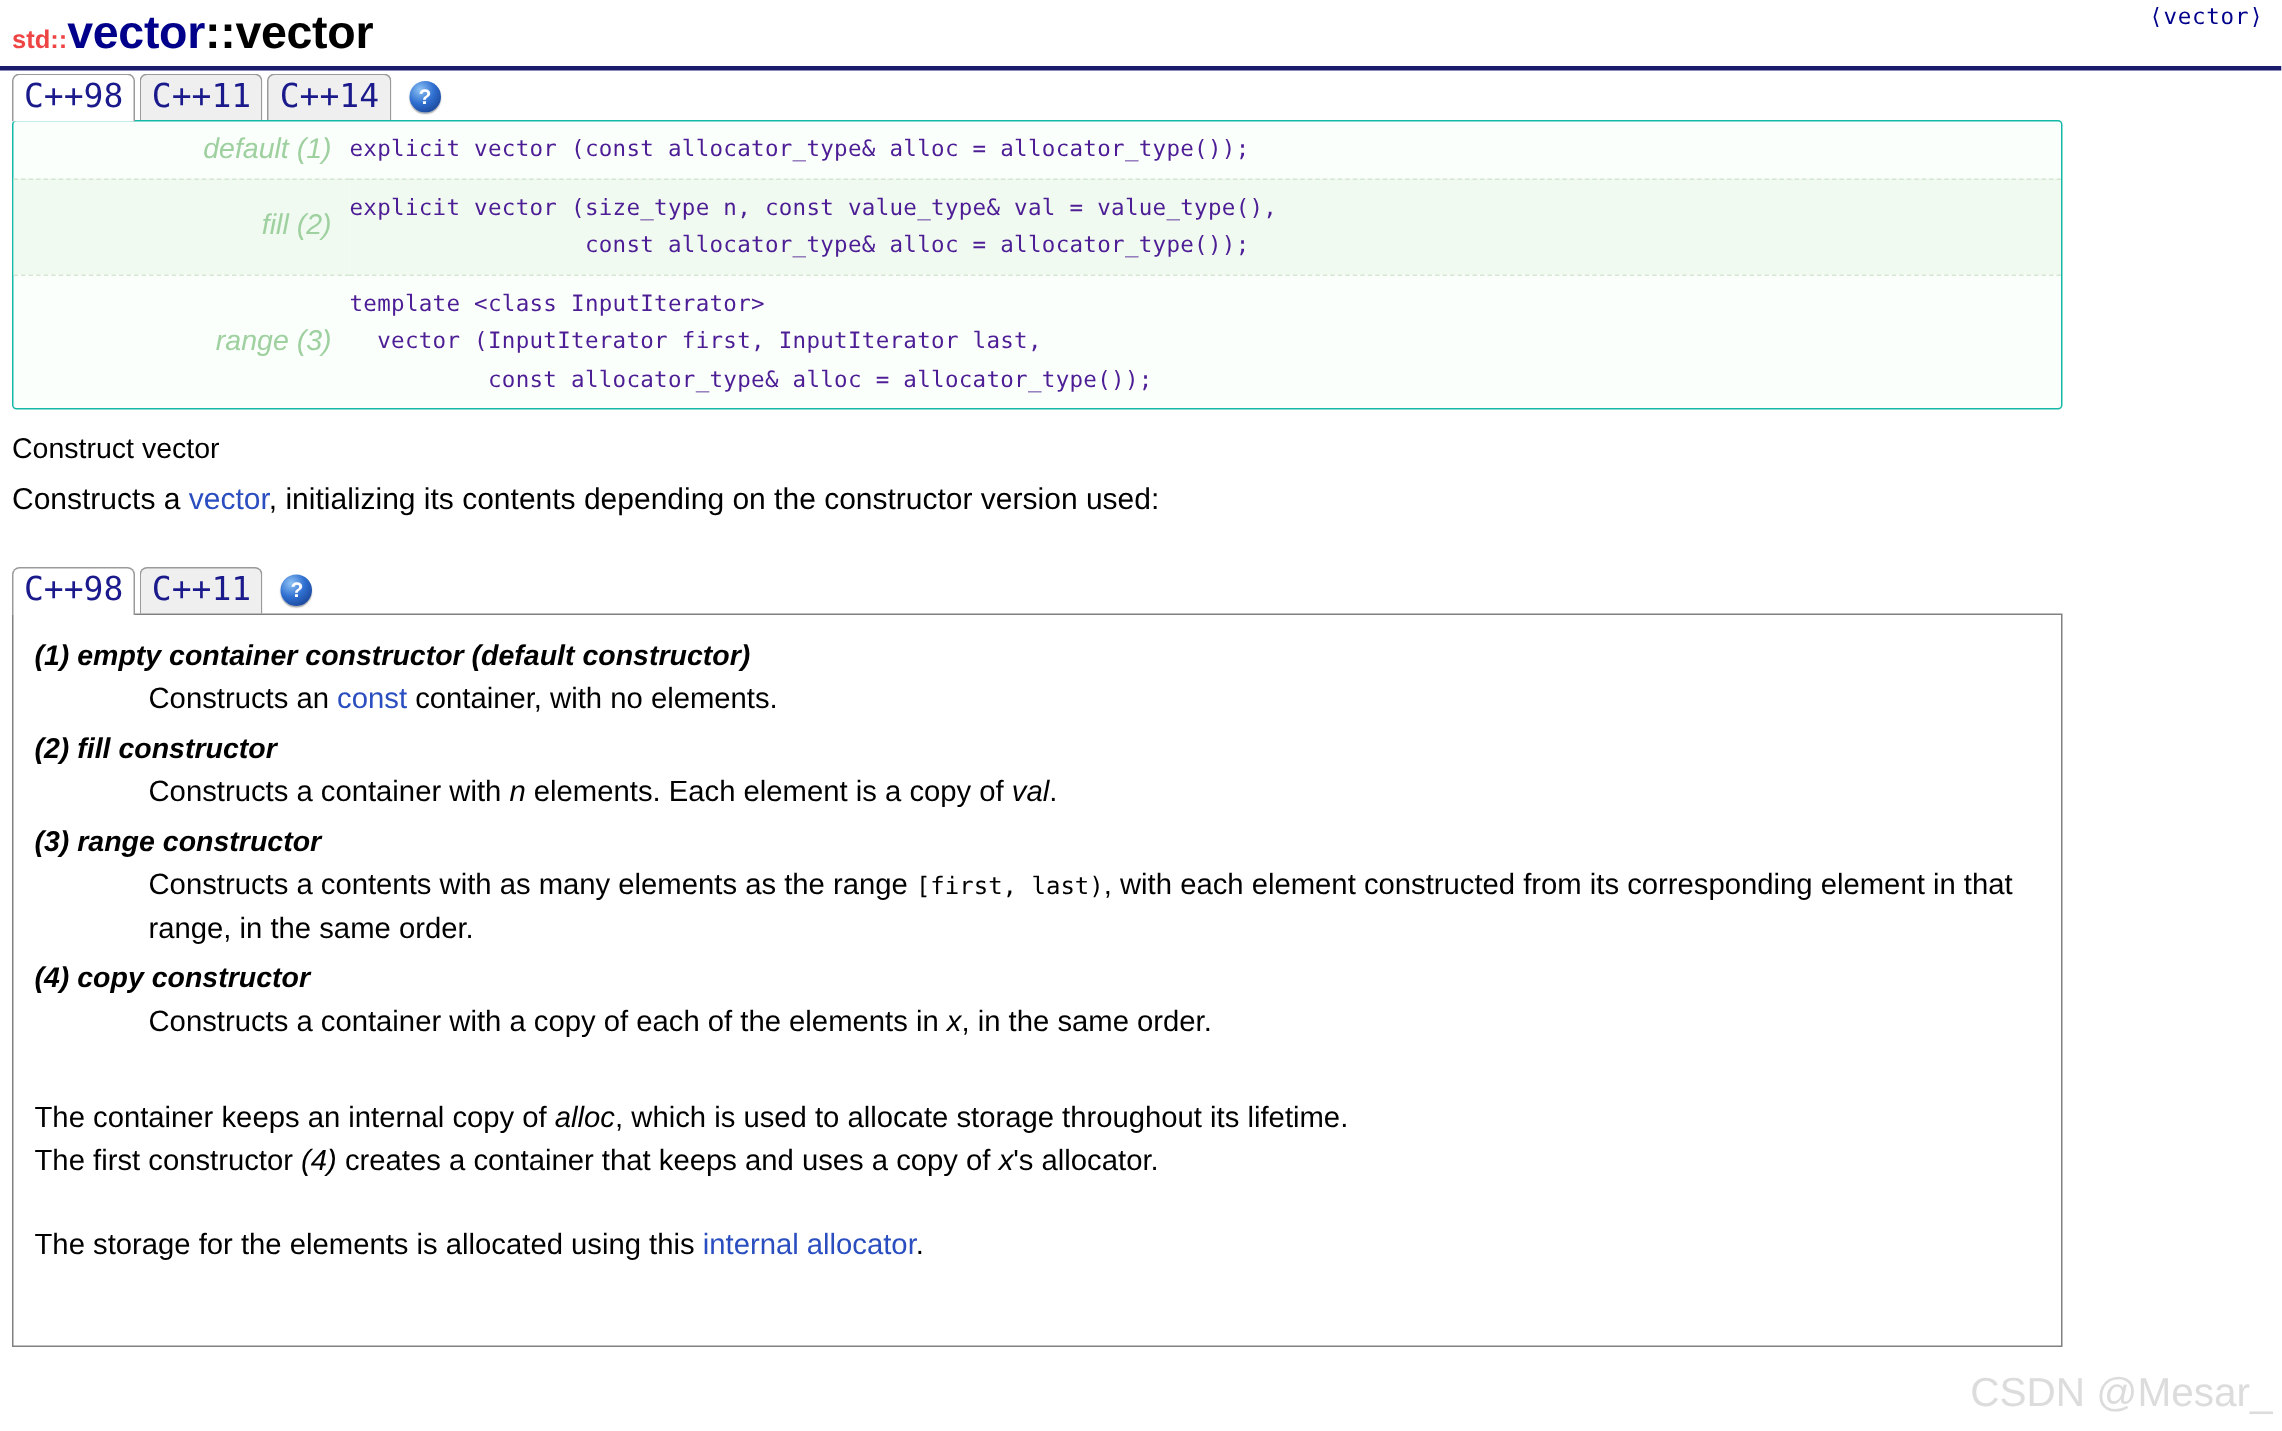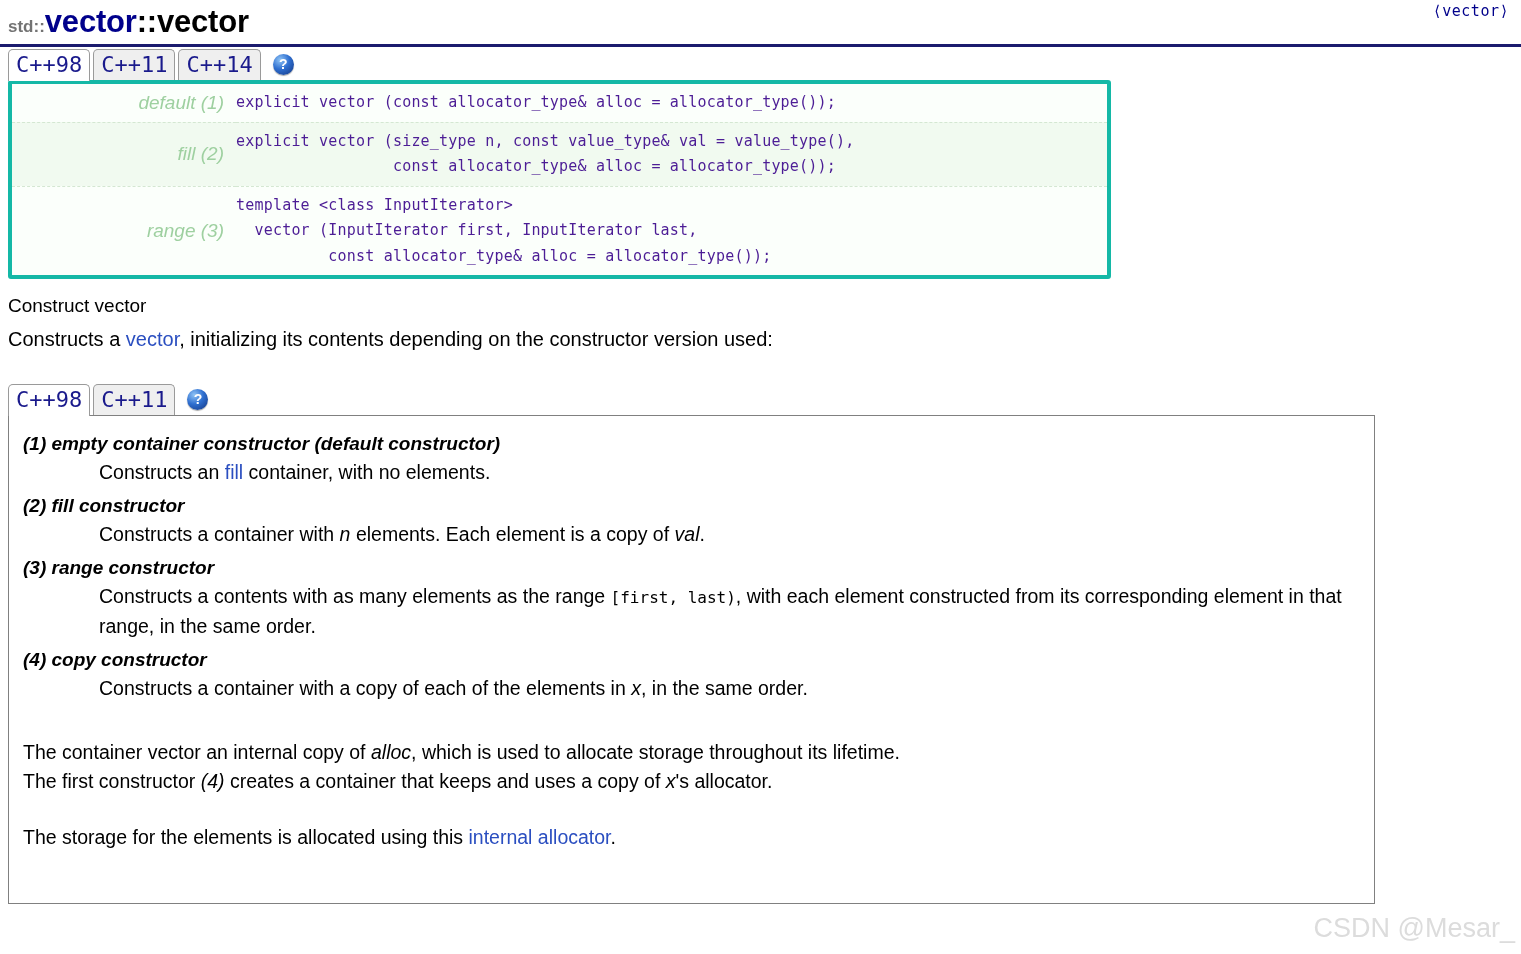--- a/index.html
+++ b/index.html
@@ -25,21 +25,21 @@
   }
   .title {
     font-size: 31px;
     font-weight: bold;
     line-height: 40px;
     white-space: nowrap;
     letter-spacing: -0.2px;
   }
   .title .ns {
     font-size: 17px;
-    color: #737373;
+    color: #ef4444;
     font-weight: bold;
     letter-spacing: 0;
   }
   .title .cls {
     color: #00008b;
   }
   .title .mem {
     color: #000000;
   }
   .header-include {
@@ -102,23 +102,23 @@
     font-weight: bold;
     line-height: 21px;
     text-align: center;
     cursor: pointer;
     flex: 0 0 auto;
   }
 
   
   .codebox {
     margin: 0 8px 0 8px;
-    width: 1103px;
+    width: 1367px;
     box-sizing: border-box;
-    border: 4px solid #14b8a6;
+    border: 1px solid #14b8a6;
     border-radius: 3px;
     background: #fbfffb;
     overflow: hidden;
     position: relative;
     z-index: 1;
   }
   .sigtable {
     border-collapse: collapse;
     width: 100%;
     table-layout: fixed;
@@ -277,41 +277,41 @@
 <div class="tabbar plain">
   <div class="tab active">C++98</div>
   <div class="tab">C++11</div>
   <div class="help-icon">?</div>
 </div>
 
 <div class="panel">
 
   <div class="ctor">
     <div class="ctor-head">(1) empty container constructor (default constructor)</div>
-    <div class="ctor-body"><span>Constructs an </span><a class="link">fill</a><span> container, with no elements.</span></div>
+    <div class="ctor-body"><span>Constructs an </span><a class="link">const</a><span> container, with no elements.</span></div>
   </div>
 
   <div class="ctor">
     <div class="ctor-head">(2) fill constructor</div>
     <div class="ctor-body"><span>Constructs a container with </span><em class="it">n</em><span> elements. Each element is a copy of </span><em class="it">val</em><span>.</span></div>
   </div>
 
   <div class="ctor">
     <div class="ctor-head">(3) range constructor</div>
     <div class="ctor-body"><span>Constructs a contents with as many elements as the range </span><span class="mono">[first, last)</span><span>, with each element constructed from its corresponding element in that range, in the same order.</span></div>
   </div>
 
   <div class="ctor">
     <div class="ctor-head">(4) copy constructor</div>
     <div class="ctor-body"><span>Constructs a container with a copy of each of the elements in </span><em class="it">x</em><span>, in the same order.</span></div>
   </div>
 
   <div class="tail-gap"></div>
 
-  <div class="tailpara"><span>The container vector an internal copy of </span><em class="it">alloc</em><span>, which is used to allocate storage throughout its lifetime.</span></div>
+  <div class="tailpara"><span>The container keeps an internal copy of </span><em class="it">alloc</em><span>, which is used to allocate storage throughout its lifetime.</span></div>
 
   <div class="tailpara"><span>The first constructor </span><em class="it">(4)</em><span> creates a container that keeps and uses a copy of </span><em class="it">x</em><span>'s allocator.</span></div>
 
   <div class="tail-gap2"></div>
 
   <div class="tailpara"><span>The storage for the elements is allocated using this </span><a class="link">internal allocator</a><span>.</span></div>
 
 </div>
 
 <div class="watermark">CSDN @Mesar_</div>

